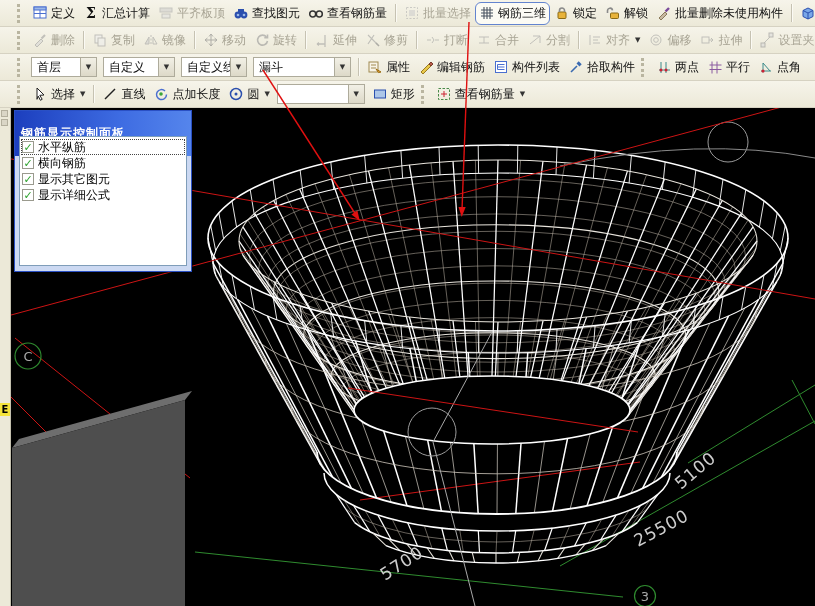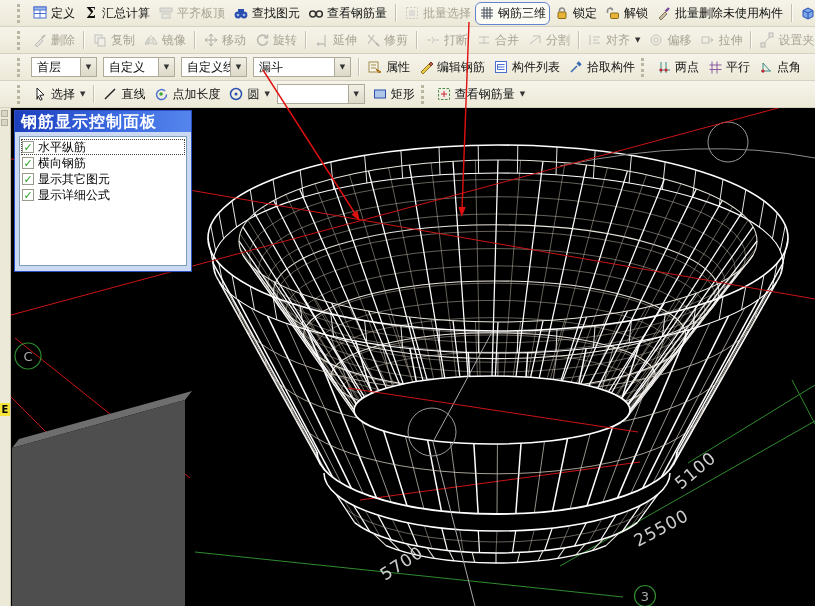--- a/index.html
+++ b/index.html
@@ -32,21 +32,21 @@
   #leftstrip{position:absolute;left:0;top:108px;width:11px;height:498px;background:#ece9d8;
              border-right:1px solid #c4c0ae;box-sizing:border-box;z-index:4}
   #leftstrip .mini{width:7px;height:7px;margin:2px 1px;background:#dad6c6;border:1px solid #b3af9d;box-sizing:border-box}
   #edgetag{position:absolute;left:0;top:403px;width:10px;height:13px;background:#f5e43c;color:#000;
            font-size:10px;font-weight:bold;line-height:13px;text-align:center;z-index:6}
 
   
   #panel{position:absolute;left:14px;top:110px;width:178px;height:162px;z-index:20;
          background:#ccd9f2;border:1px solid #2a50c4;box-shadow:1px 1px 0 rgba(0,0,0,.4);box-sizing:border-box}
   #panel .ptitle{height:21px;background:linear-gradient(90deg,#1c3fbe,#3e6ce2 60%,#5585ec);
-                 color:#fff;font-weight:bold;font-size:16px;line-height:21px;padding:0 6px;
+                 color:#fff;font-weight:bold;font-size:12px;line-height:21px;padding:12px 6px;
                  overflow:hidden;letter-spacing:1px}
   #panel .plist{position:absolute;left:4px;top:25px;right:4px;bottom:5px;background:#fff;
                 border:1px solid #7f9db9;padding:2px 1px;overflow:hidden}
   .pitem{display:flex;align-items:center;height:16px;font-size:12px;gap:4px;padding:0 1px;color:#000}
   .pitem.focused{outline:1px dotted #444;outline-offset:-1px}
   .cb{width:12px;height:12px;background:#fff;border:1px solid #9a9a8e;display:flex;align-items:center;
       justify-content:center;font-size:11px;font-weight:bold;color:#2ba12b;line-height:1;flex:none;box-sizing:border-box}
 
   
   #scene{position:absolute;left:0;top:0;z-index:3}

